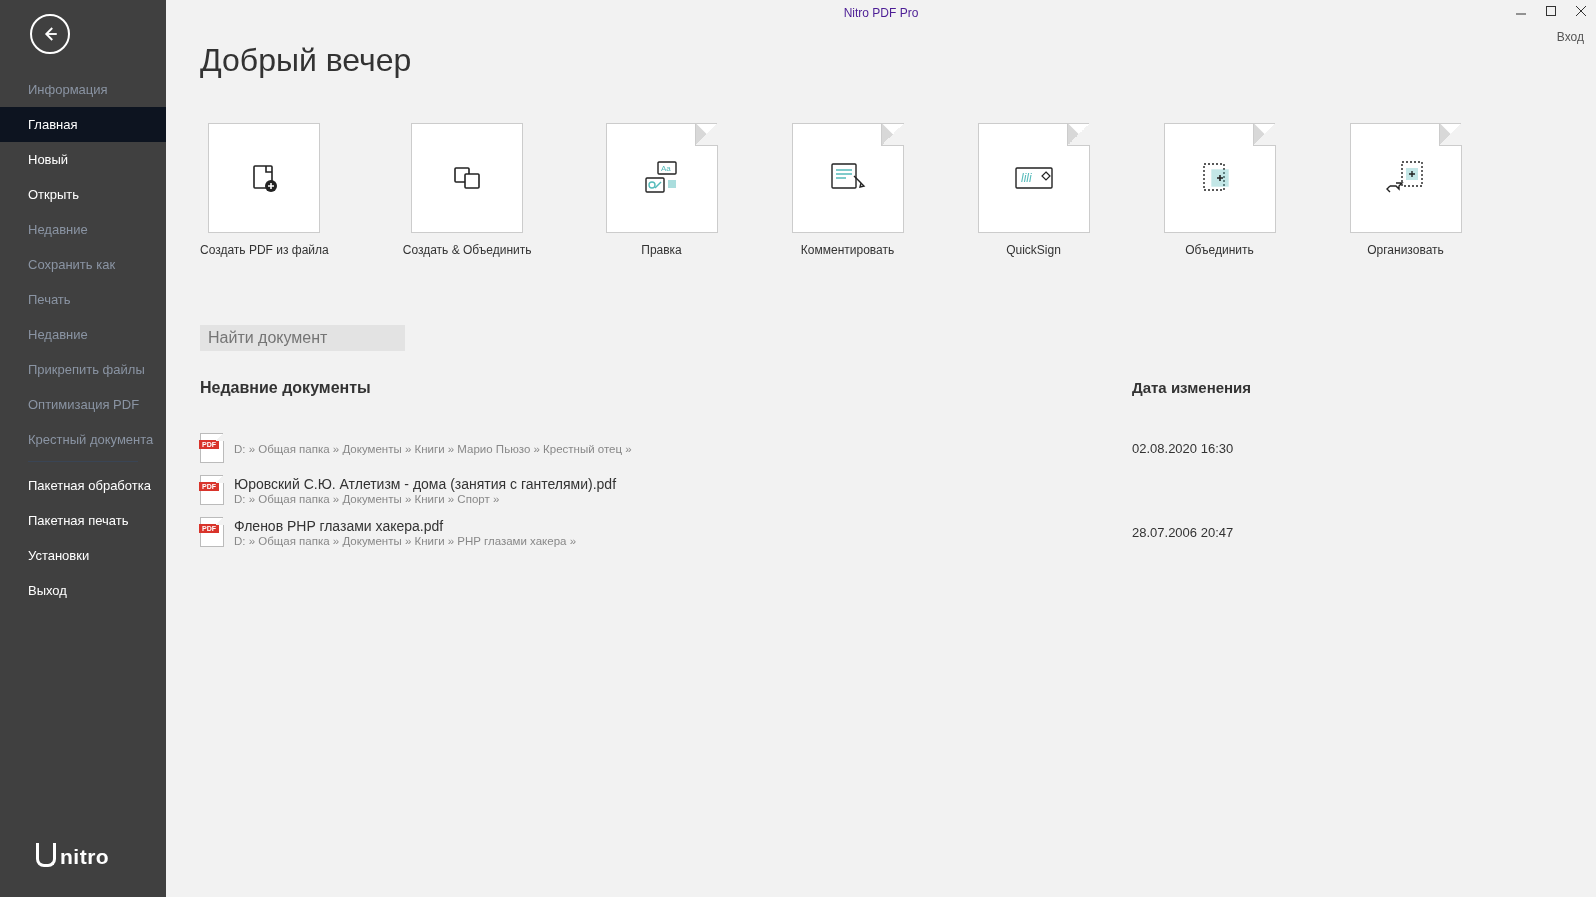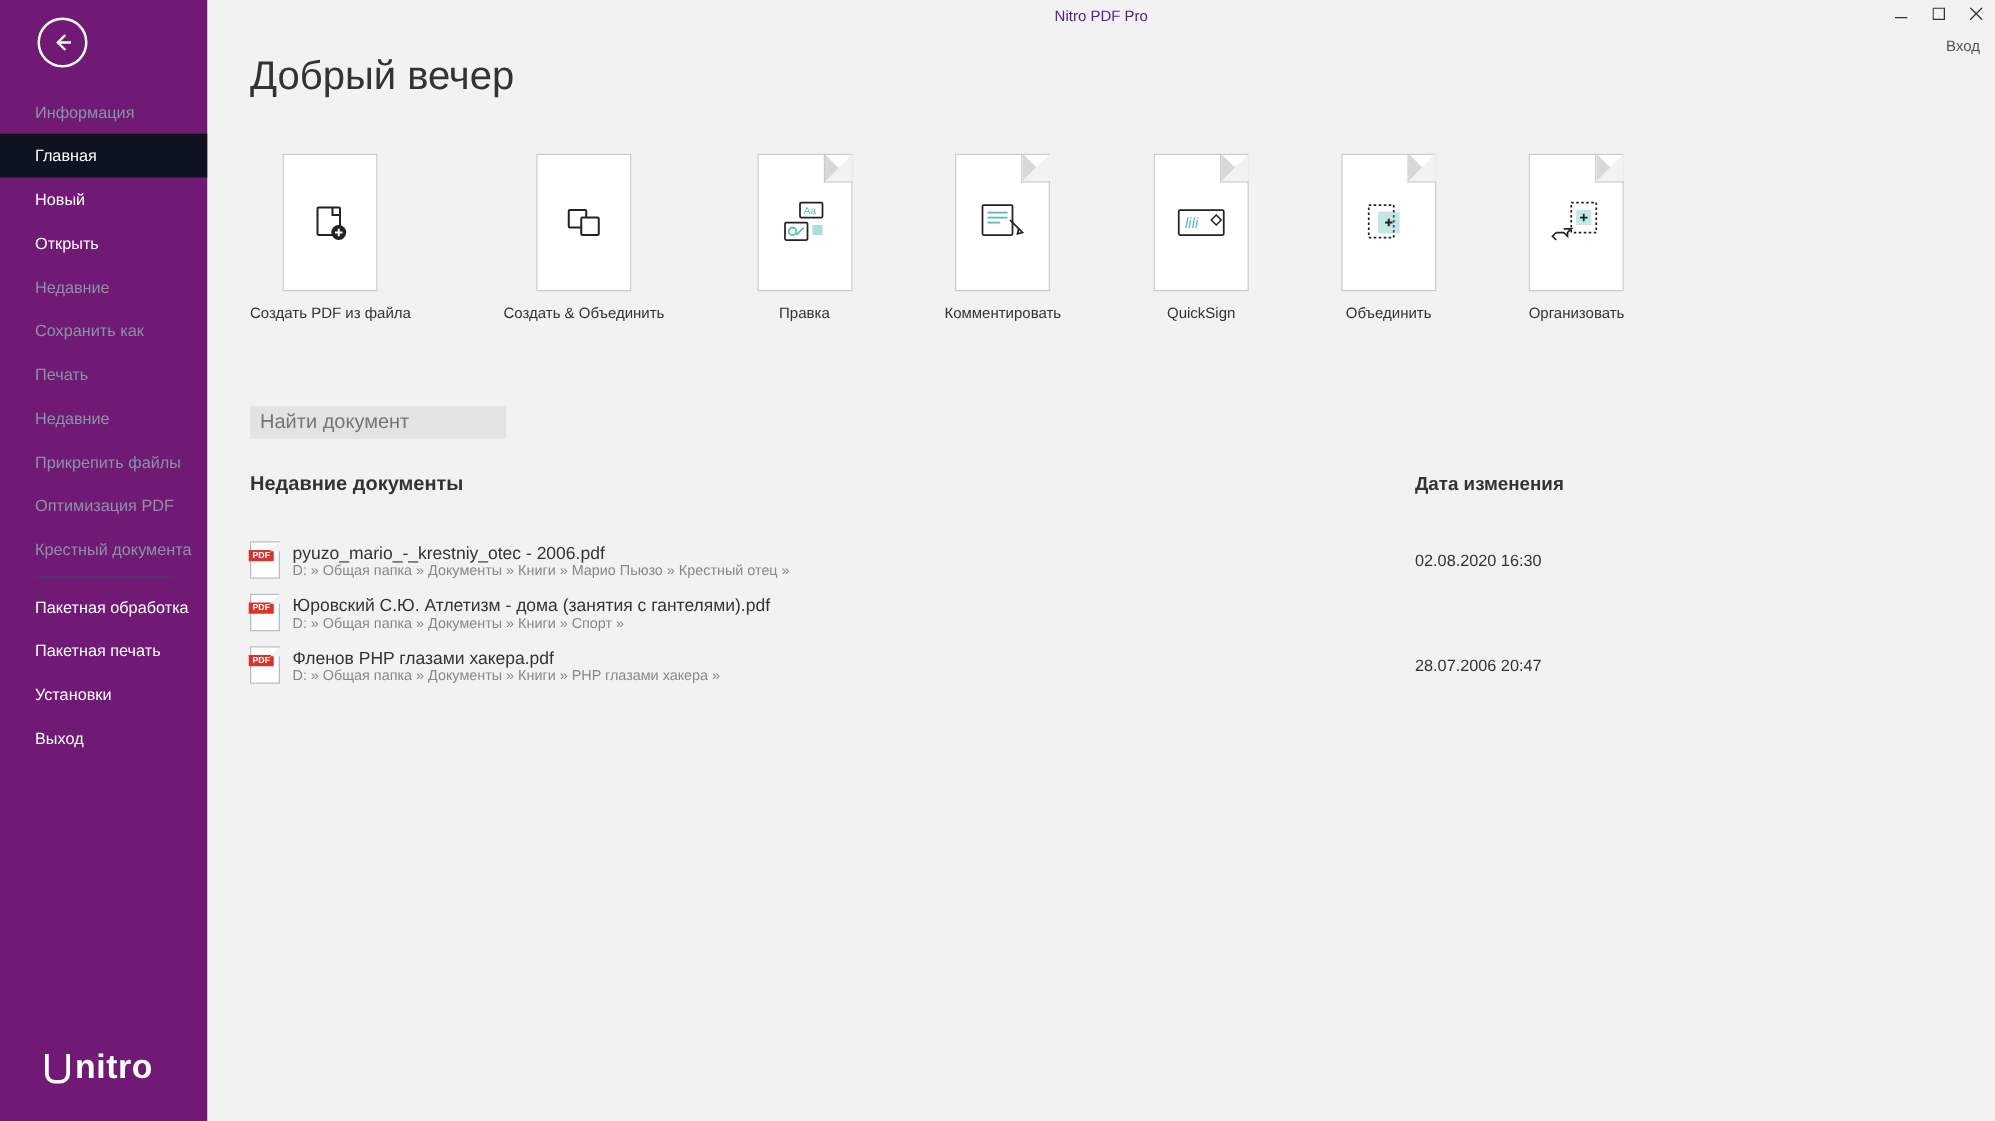--- a/index.html
+++ b/index.html
@@ -1,38 +1,38 @@
 <!DOCTYPE html>
 <html><head>
 <meta charset="utf-8">
 <style>
 * { margin: 0; padding: 0; box-sizing: border-box; font-family: "Segoe UI", Arial, sans-serif; }
 body { background: #f0f0f0; width: 1596px; height: 897px; overflow: hidden; display: flex; }
-.sidebar { width: 166px; background: #701a75; color: #fff; display: flex; flex-direction: column; height: 100%; }
+.sidebar { width: 166px; background: #404040; color: #fff; display: flex; flex-direction: column; height: 100%; }
 .back-btn { width: 40px; height: 40px; border: 2px solid #fff; border-radius: 50%; margin: 14px 0 18px 30px; display: flex; align-items: center; justify-content: center; cursor: pointer; }
 .back-btn svg { width: 18px; height: 18px; }
 .nav { flex: 1; }
 .nav-item { padding: 10px 0 10px 28px; font-size: 13px; color: #8a94a3; cursor: pointer; }
 .nav-item.enabled { color: #fff; }
 .nav-item.active { background: #0d1420; color: #fff; }
 .nav-divider { border: none; border-top: 1px solid #3a4555; margin: 4px 28px 6px 28px; }
 .logo { padding: 18px 0 28px 36px; }
-.logo-text { color: #fff; font-size: 27px; font-weight: 700; letter-spacing: 0.5px; display: flex; align-items: flex-end; }
+.logo-text { color: #fff; font-size: 21px; font-weight: 700; letter-spacing: 0.5px; display: flex; align-items: flex-start; }
 .logo-u { display: inline-block; width: 20px; height: 24px; border: 3px solid #fff; border-top: none; border-radius: 0 0 8px 8px; margin-right: 4px; position: relative; top: -2px; }
 .main { flex: 1; background: #f2f2f2; display: flex; flex-direction: column; height: 100%; }
 .titlebar { height: 28px; position: relative; }
 .app-title { text-align: center; font-size: 12px; color: #4c1d95; padding-top: 6px; }
 .win-controls { position: absolute; right: 0; top: 0; display: flex; }
 .win-btn { width: 30px; height: 22px; display: flex; align-items: center; justify-content: center; cursor: pointer; }
 .login-link { position: absolute; right: 12px; top: 30px; font-size: 12px; color: #555; cursor: pointer; }
 .content { padding: 14px 34px 0 34px; flex: 1; overflow: auto; }
 .greeting { font-size: 32px; font-weight: 300; color: #333; margin-bottom: 44px; }
 .actions { display: flex; gap: 74px; margin-bottom: 68px; }
 .action { display: flex; flex-direction: column; align-items: center; cursor: pointer; }
-.tile { width: 76px; height: 110px; background: #fff; border: 1px solid #ccc; display: flex; align-items: center; justify-content: center; position: relative; }
+.tile { width: 112px; height: 110px; background: #fff; border: 1px solid #ccc; display: flex; align-items: center; justify-content: center; position: relative; }
 .tile.fold::after { content: ""; position: absolute; top: -1px; right: -1px; width: 22px; height: 22px; background: linear-gradient(135deg, transparent 50%, #f2f2f2 50%); border-left: 1px solid #ccc; border-bottom: 1px solid #ccc; }
 .tile.fold::before { content: ""; position: absolute; top: -1px; right: -1px; width: 22px; height: 22px; background: #d8d8d8; clip-path: polygon(0 0, 100% 100%, 0 100%); }
 .action-label { font-size: 12px; color: #333; margin-top: 10px; text-align: center; max-width: 130px; }
 .search-box { width: 205px; height: 26px; background: #e3e3e3; display: flex; align-items: center; padding: 0 8px; margin-bottom: 28px; }
 .search-box input { background: transparent; border: none; outline: none; font-size: 16px; color: #666; flex: 1; }
 .search-box svg { width: 13px; height: 13px; opacity: 0.5; }
 .recent-header { display: flex; margin-bottom: 30px; }
 .recent-title { font-size: 16px; font-weight: 600; color: #333; flex: 1; }
 .date-title { font-size: 15px; font-weight: 600; color: #333; width: 430px; }
 .doc-row { display: flex; align-items: center; padding: 6px 0; cursor: pointer; }
@@ -196,21 +196,20 @@
     </div>
 
     <div class="recent-header">
       <div class="recent-title">Недавние документы</div>
       <div class="date-title">Дата изменения</div>
     </div>
     <div id="docs">
         <div class="doc-row">
           <div class="doc-icon"></div>
           <div class="doc-info">
-            <div class="doc-name">pyuzo_mario_-_krestniy_otec - 2006.pdf</div>
             <div class="doc-path">D: » Общая папка » Документы » Книги » Марио Пьюзо » Крестный отец »</div>
           </div>
           <div class="doc-date">02.08.2020 16:30</div>
         </div>
         <div class="doc-row">
           <div class="doc-icon"></div>
           <div class="doc-info">
             <div class="doc-name">Юровский С.Ю. Атлетизм - дома (занятия с гантелями).pdf</div>
             <div class="doc-path">D: » Общая папка » Документы » Книги » Спорт »</div>
           </div>

